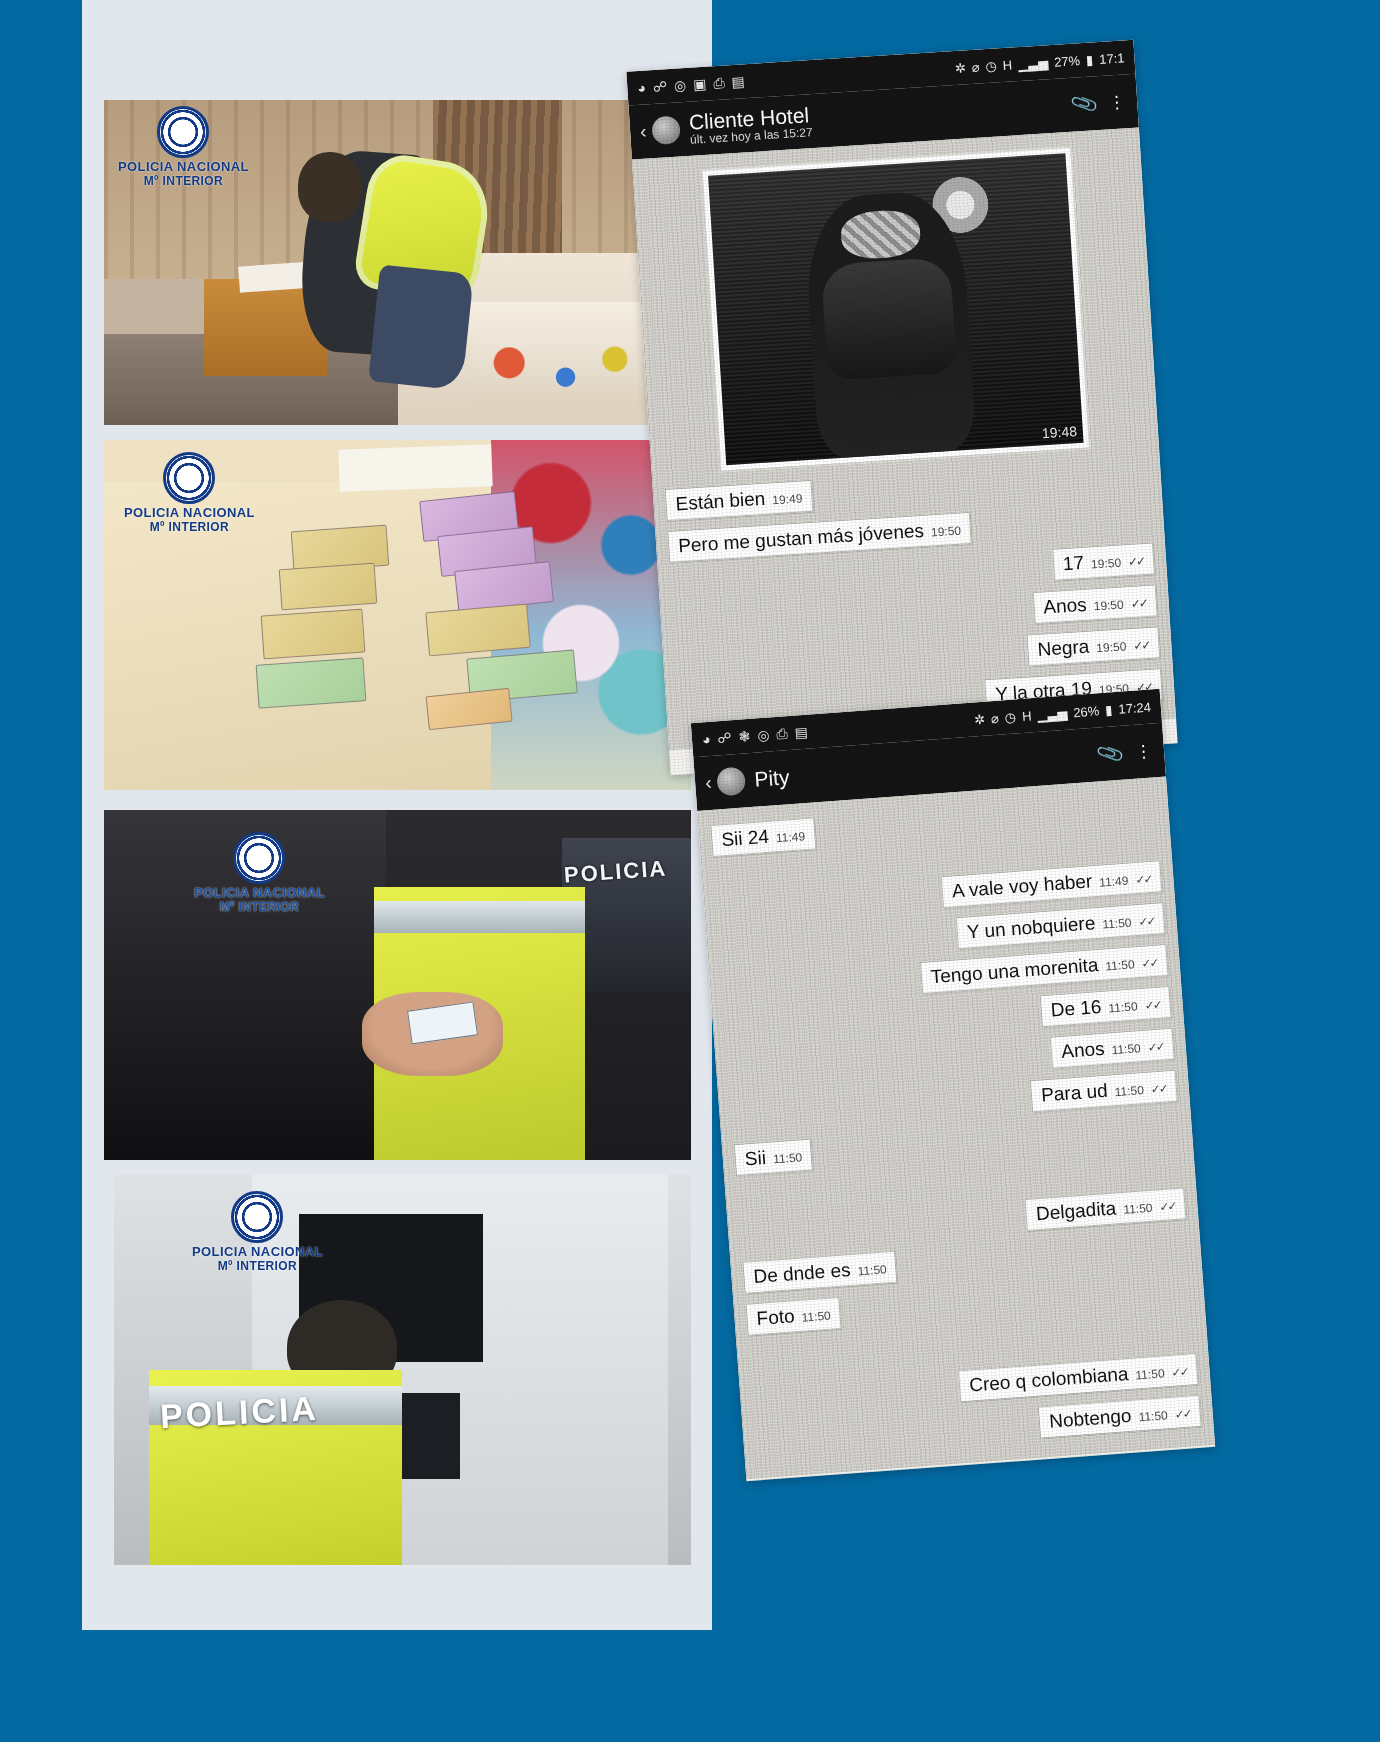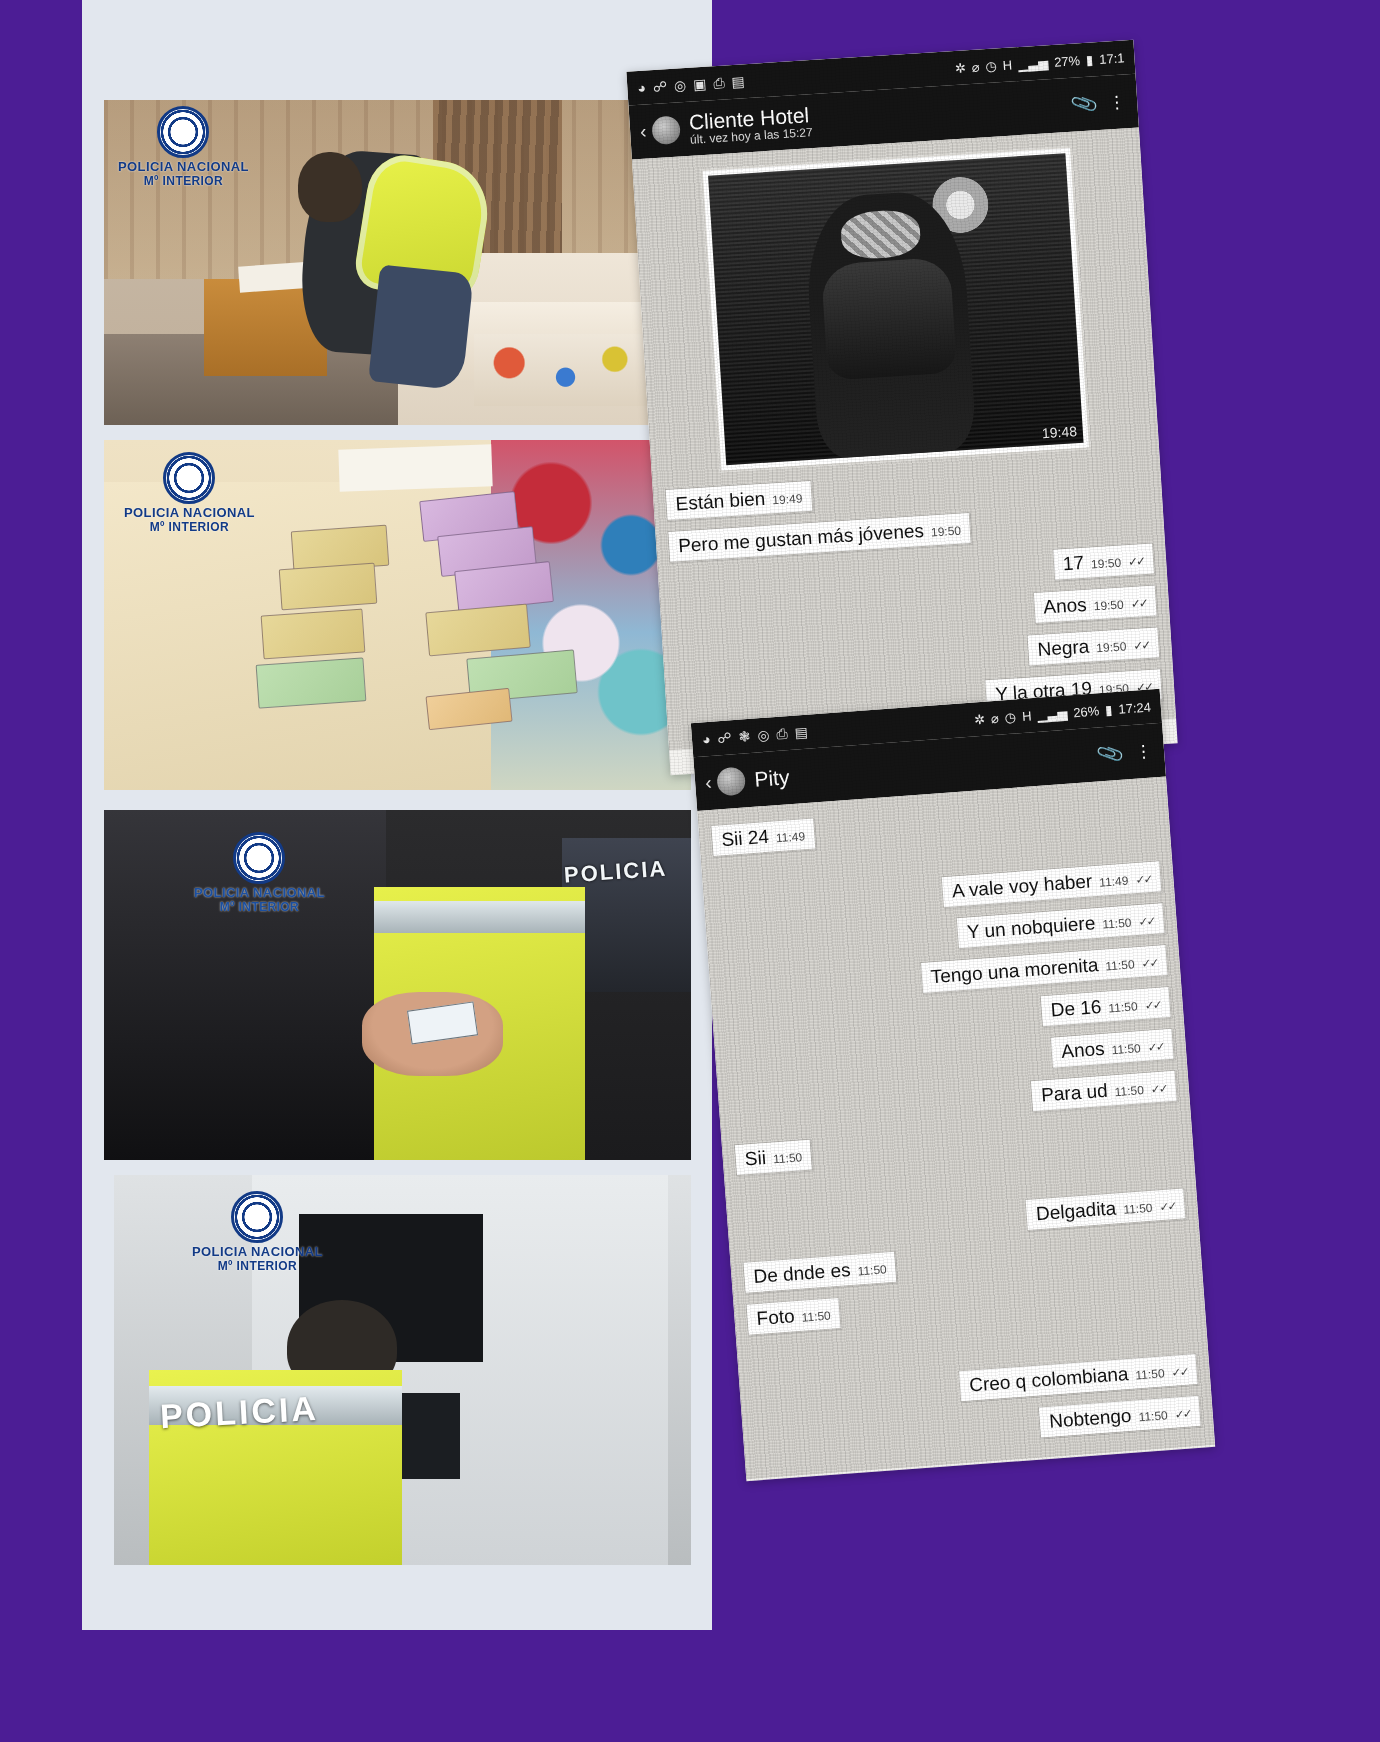--- a/index.html
+++ b/index.html
@@ -6,21 +6,21 @@
     margin: 0;
     padding: 0;
     background: #ffffff;
     font-family: "Liberation Sans", sans-serif;
   }
   #page {
     position: relative;
     width: 1380px;
     height: 1742px;
     overflow: hidden;
-    background: #4c1d95;
+    background: #0369a1;
   }
   
   .left-backdrop {
     position: absolute;
     left: 82px;
     top: 0px;
     width: 630px;
     height: 1630px;
     background: #e2e7ee;
   }

